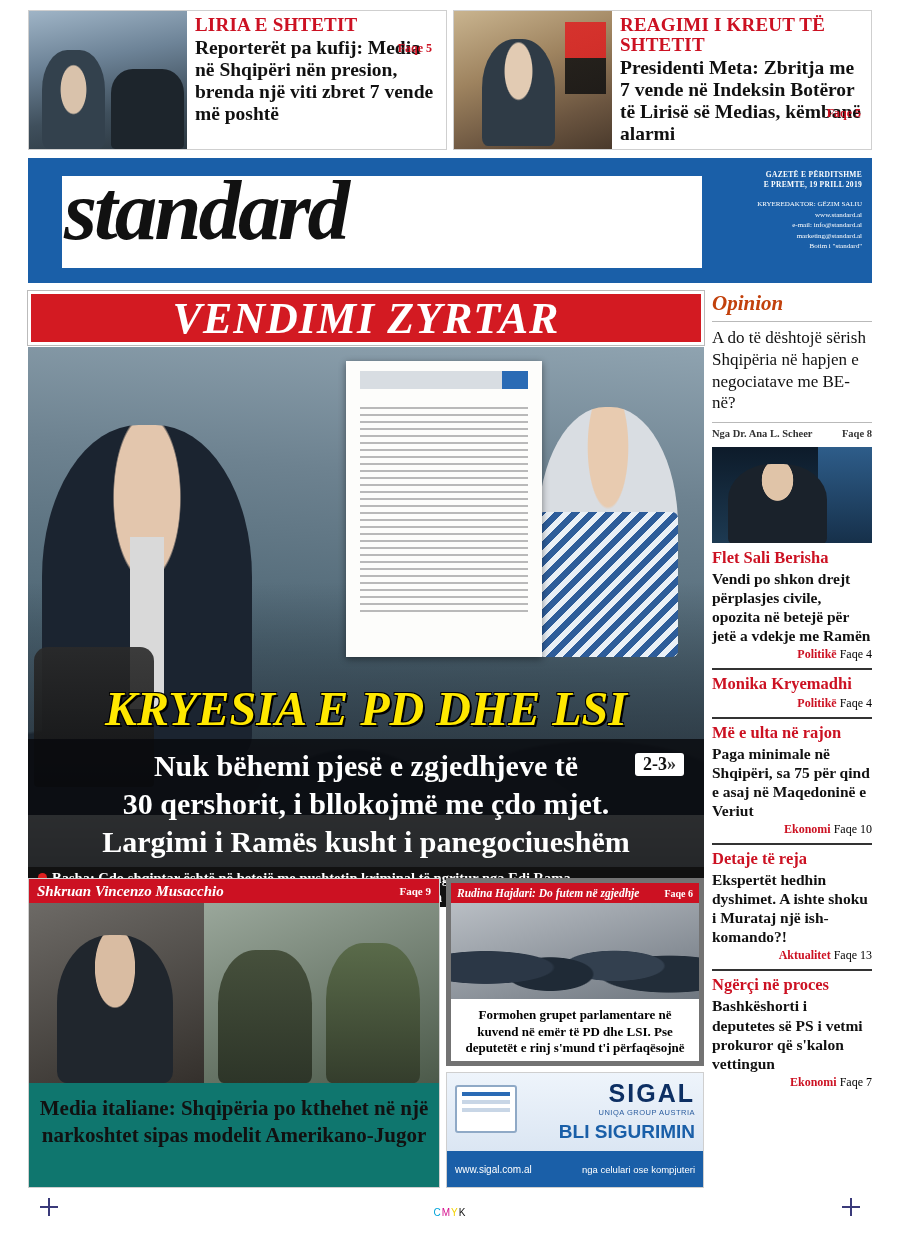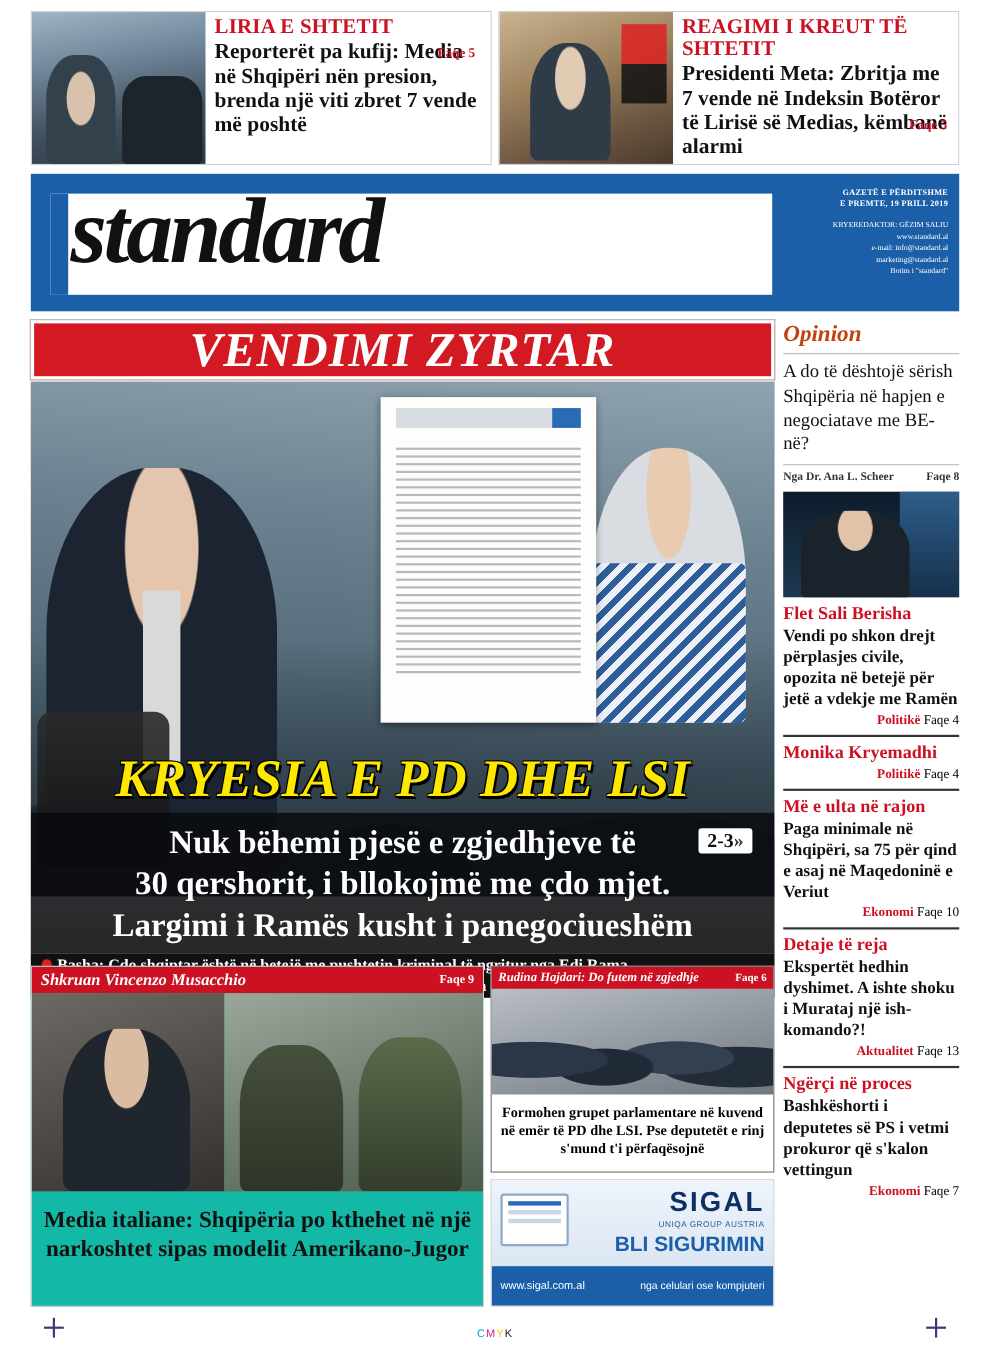--- a/index.html
+++ b/index.html
@@ -81,34 +81,34 @@
   .dark-deck .dl { text-align:center; font-size:30px; line-height:1.26; font-weight:bold; }
   .page-badge { position:absolute; right:20px; top:14px; background:#fff; color:#111; font-weight:bold; font-size:18px; padding:1px 8px; border-radius:3px; }
   .page-badge .chev { color:#333; }
 
   .black-strip { position:absolute; left:0; top:520px; width:676px; height:40px; background:#111; color:#fff; padding:3px 10px; }
   .black-strip .bs1 { font-size:14.5px; font-weight:bold; }
   .black-strip .bs2 { font-size:14.5px; font-weight:bold; margin-top:2px; }
   .reddot { display:inline-block; width:9px; height:9px; border-radius:50%; background:#e02020; margin-right:5px; vertical-align:1px; }
 
   
-  .bl { position:absolute; left:28px; top:878px; width:412px; height:310px; border:1px solid #cfcfcf; background:#14b8a6; }
+  .bl { position:absolute; left:28px; top:878px; width:412px; height:310px; border:1px solid #cfcfcf; background:#0f766e; }
   .bl-bar { height:24px; background:#cc1122; color:#fff; display:flex; align-items:center; justify-content:space-between; padding:0 8px; }
   .bl-bar .t { font-size:15px; font-weight:bold; font-style:italic; }
   .bl-bar .f { font-size:11px; font-weight:bold; }
   .bl-photos { height:180px; display:flex; }
   .bl-p1 { width:175px; position:relative; background:linear-gradient(160deg,#6d6a66,#34302c); overflow:hidden; }
   .bl-p1:after { content:""; position:absolute; left:16%; top:18%; width:66%; height:82%; background:radial-gradient(ellipse at 50% 22%, #d9bca2 0 24%, transparent 25%), linear-gradient(#20262d 0 100%); border-radius:46% 46% 8% 8%; }
   .bl-p2 { flex:1; position:relative; background:linear-gradient(160deg,#9aa79b,#4c5a4a); overflow:hidden; }
   .bl-p2:after { content:""; position:absolute; left:6%; top:26%; width:40%; height:74%; background:linear-gradient(#46503c,#2d3528); border-radius:40% 40% 6% 6%; }
   .bl-p2:before { content:""; position:absolute; right:8%; top:22%; width:40%; height:78%; background:linear-gradient(#5a6b4a,#343d2c); border-radius:40% 40% 6% 6%; }
   .bl-cap { padding:12px 10px 0 10px; text-align:center; font-size:21px; font-weight:bold; line-height:1.3; color:#111; }
 
   
-  .bm { position:absolute; left:446px; top:878px; width:258px; height:188px; border:1px solid #737373; background:#fff; }
+  .bm { position:absolute; left:446px; top:878px; width:258px; height:188px; border:5px solid #737373; background:#fff; }
   .bm-bar { height:20px; background:#cc1122; color:#fff; display:flex; align-items:center; justify-content:space-between; padding:0 6px; }
   .bm-bar .t { font-size:11.5px; font-weight:bold; font-style:italic; }
   .bm-bar .f { font-size:10px; font-weight:bold; }
   .bm-photo { height:96px; position:relative; background:linear-gradient(165deg,#b9bec4,#6f7780); overflow:hidden; }
   .bm-photo .g { position:absolute; bottom:0; left:0; width:100%; height:86%;
      background: radial-gradient(ellipse at 14% 62%, #2b3746 0 22%, transparent 23%),
                  radial-gradient(ellipse at 40% 70%, #1f2a36 0 20%, transparent 21%),
                  radial-gradient(ellipse at 66% 60%, #33404f 0 21%, transparent 22%),
                  radial-gradient(ellipse at 88% 70%, #222d39 0 22%, transparent 23%); }
   .bm-cap { padding:8px 8px 0 8px; text-align:center; font-size:13px; line-height:1.28; font-weight:bold; }

